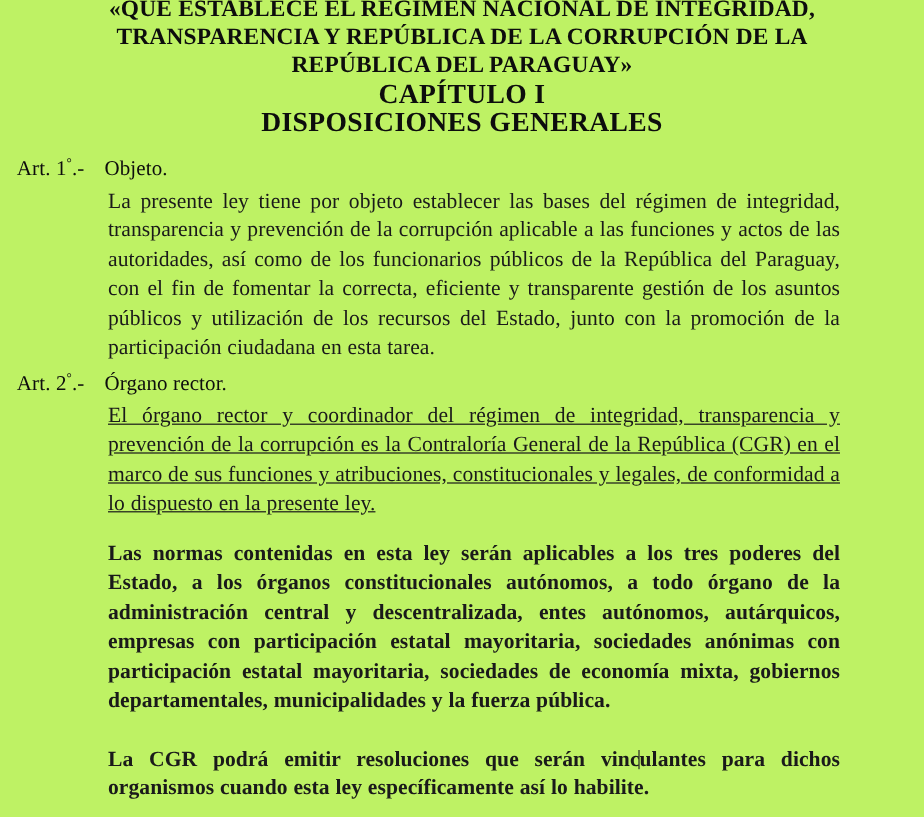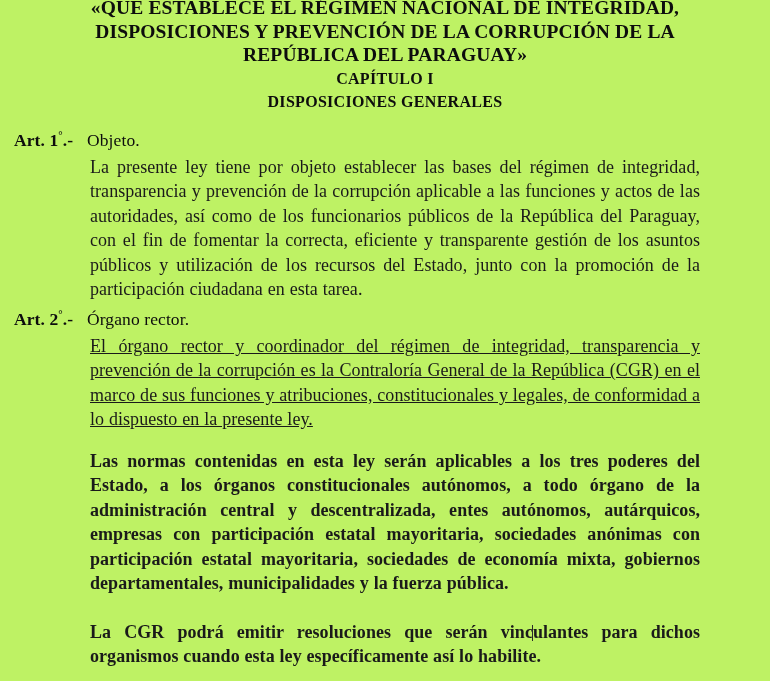--- a/index.html
+++ b/index.html
@@ -35,39 +35,39 @@
   .title-line {
     font-family: "Liberation Serif", "DejaVu Serif", serif;
     font-weight: bold;
     font-size: 19.5px;
     letter-spacing: 0.15px;
     line-height: 23.5px;
     color: #0d0d0d;
     white-space: nowrap;
   }
   .title-line.sub {
-    font-size: 16px;
+    font-size: 23px;
     letter-spacing: 0.3px;
   }
 
   
   .article {
     position: absolute;
     left: 0;
     width: 770px;
   }
   .art-head {
     position: relative;
     height: 23px;
   }
   .art-label {
     position: absolute;
     left: 14px;
     top: 0;
-    font-weight: bold;
+    font-weight: normal;
     font-size: 17.5px;
     line-height: 22px;
     letter-spacing: 0.1px;
     color: #0d0d0d;
     white-space: nowrap;
   }
   .art-label .deg {
     font-size: 11px;
     vertical-align: super;
     line-height: 0;
@@ -128,21 +128,21 @@
   #article-2 .art-body { margin-top: 3px; text-decoration: underline; }
   #article-3 .art-body { margin-top: 4px; font-weight: bold; }
 </style>
 </head>
 <body>
 
 <div class="page">
 
   <div class="title-block">
     <div class="title-line">«QUE ESTABLECE EL RÉGIMEN NACIONAL DE INTEGRIDAD,</div>
-    <div class="title-line">DISPOSICIONES Y PREVENCIÓN DE LA CORRUPCIÓN DE LA</div>
+    <div class="title-line">TRANSPARENCIA Y REPÚBLICA DE LA CORRUPCIÓN DE LA</div>
     <div class="title-line">REPÚBLICA DEL PARAGUAY»</div>
     <div class="title-line sub">CAPÍTULO I</div>
     <div class="title-line sub">DISPOSICIONES GENERALES</div>
   </div>
 
   <div class="article" id="article-1">
     <div class="art-head">
       <div class="art-label"><span>Art. 1</span><span class="deg">°</span><span>.-</span></div>
       <div class="art-title">Objeto.</div>
     </div>

